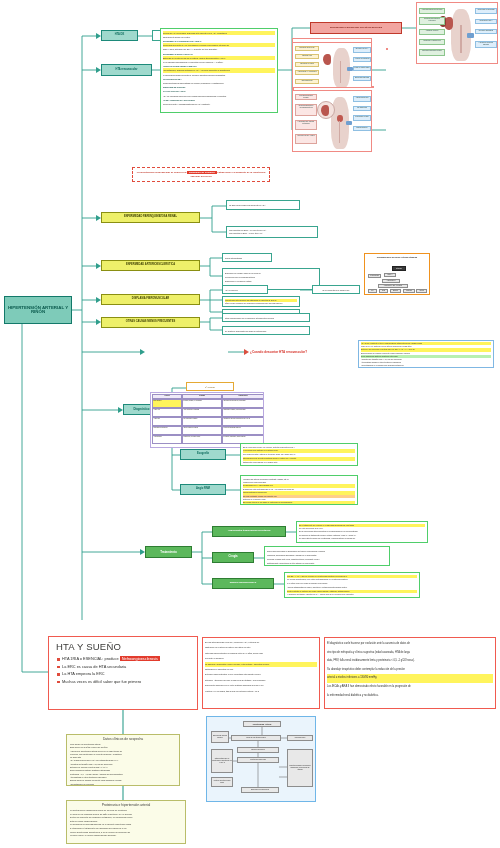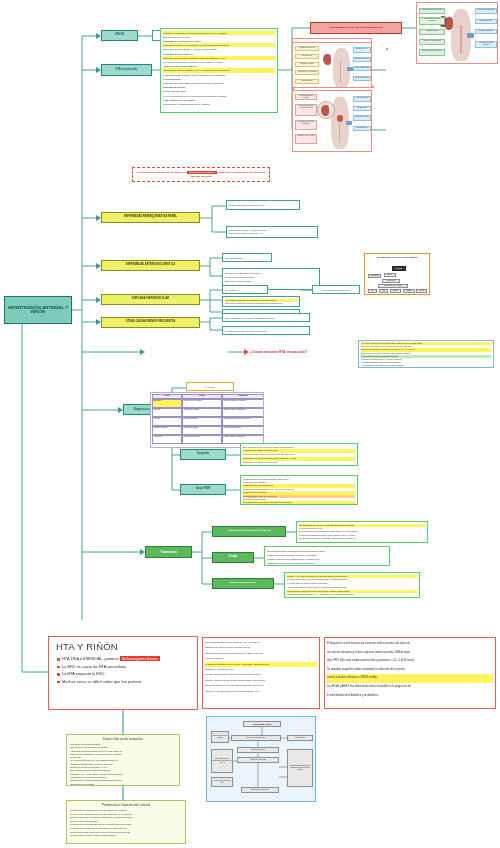--- a/index.html
+++ b/index.html
@@ -515,21 +515,21 @@
         <div class="hl-y" style="font-size: 1.8px; line-height: 3.8px;">Los IECA y ARA II son de elección en la estenosis unilateral por bloquear el</div>
         <div style="font-size: 1.8px; line-height: 3.8px;">eje renina-angiotensina, pero están contraindicados en la estenosis bilateral</div>
         <div style="font-size: 1.8px; line-height: 3.8px;">o en riñón único por riesgo de fracaso renal agudo.</div>
         <div style="font-size: 1.8px; line-height: 3.8px;">Asociar antagonistas del calcio, diuréticos y betabloqueantes según control.</div>
         <div class="hl-y" style="font-size: 1.8px; line-height: 3.8px;">Control estricto de factores de riesgo cardiovascular: estatinas, antiagregación</div>
         <div style="font-size: 1.8px; line-height: 3.8px;">y abandono del tabaco. Objetivo de PA &lt; 130/80 mmHg en la mayoría de pacientes.</div>
       </div>
 </div>
 
 <div id="hta-card">
-  <h1>HTA Y RIÑÓN</h1>
+  <h1>HTA Y SUEÑO</h1>
   <ul id="hta-bullets">
         <li><span>HTA 1RIA o ESENCIAL:  produce </span><span class="mark-red">Nefroangioesclerosis</span></li>
         <li><span>La ERC es causa de HTA secundaria</span></li>
         <li><span>La HTA empeora la ERC</span></li>
         <li><span>Muchas veces es difícil saber que fue primero</span></li>
       </ul>
 </div>
 
 <div class="panel p-red" style="left:202px;top:637px;width:118px;height:72px;">
   <div class="lines" id="midred-lines" style="padding-top:2px;">

